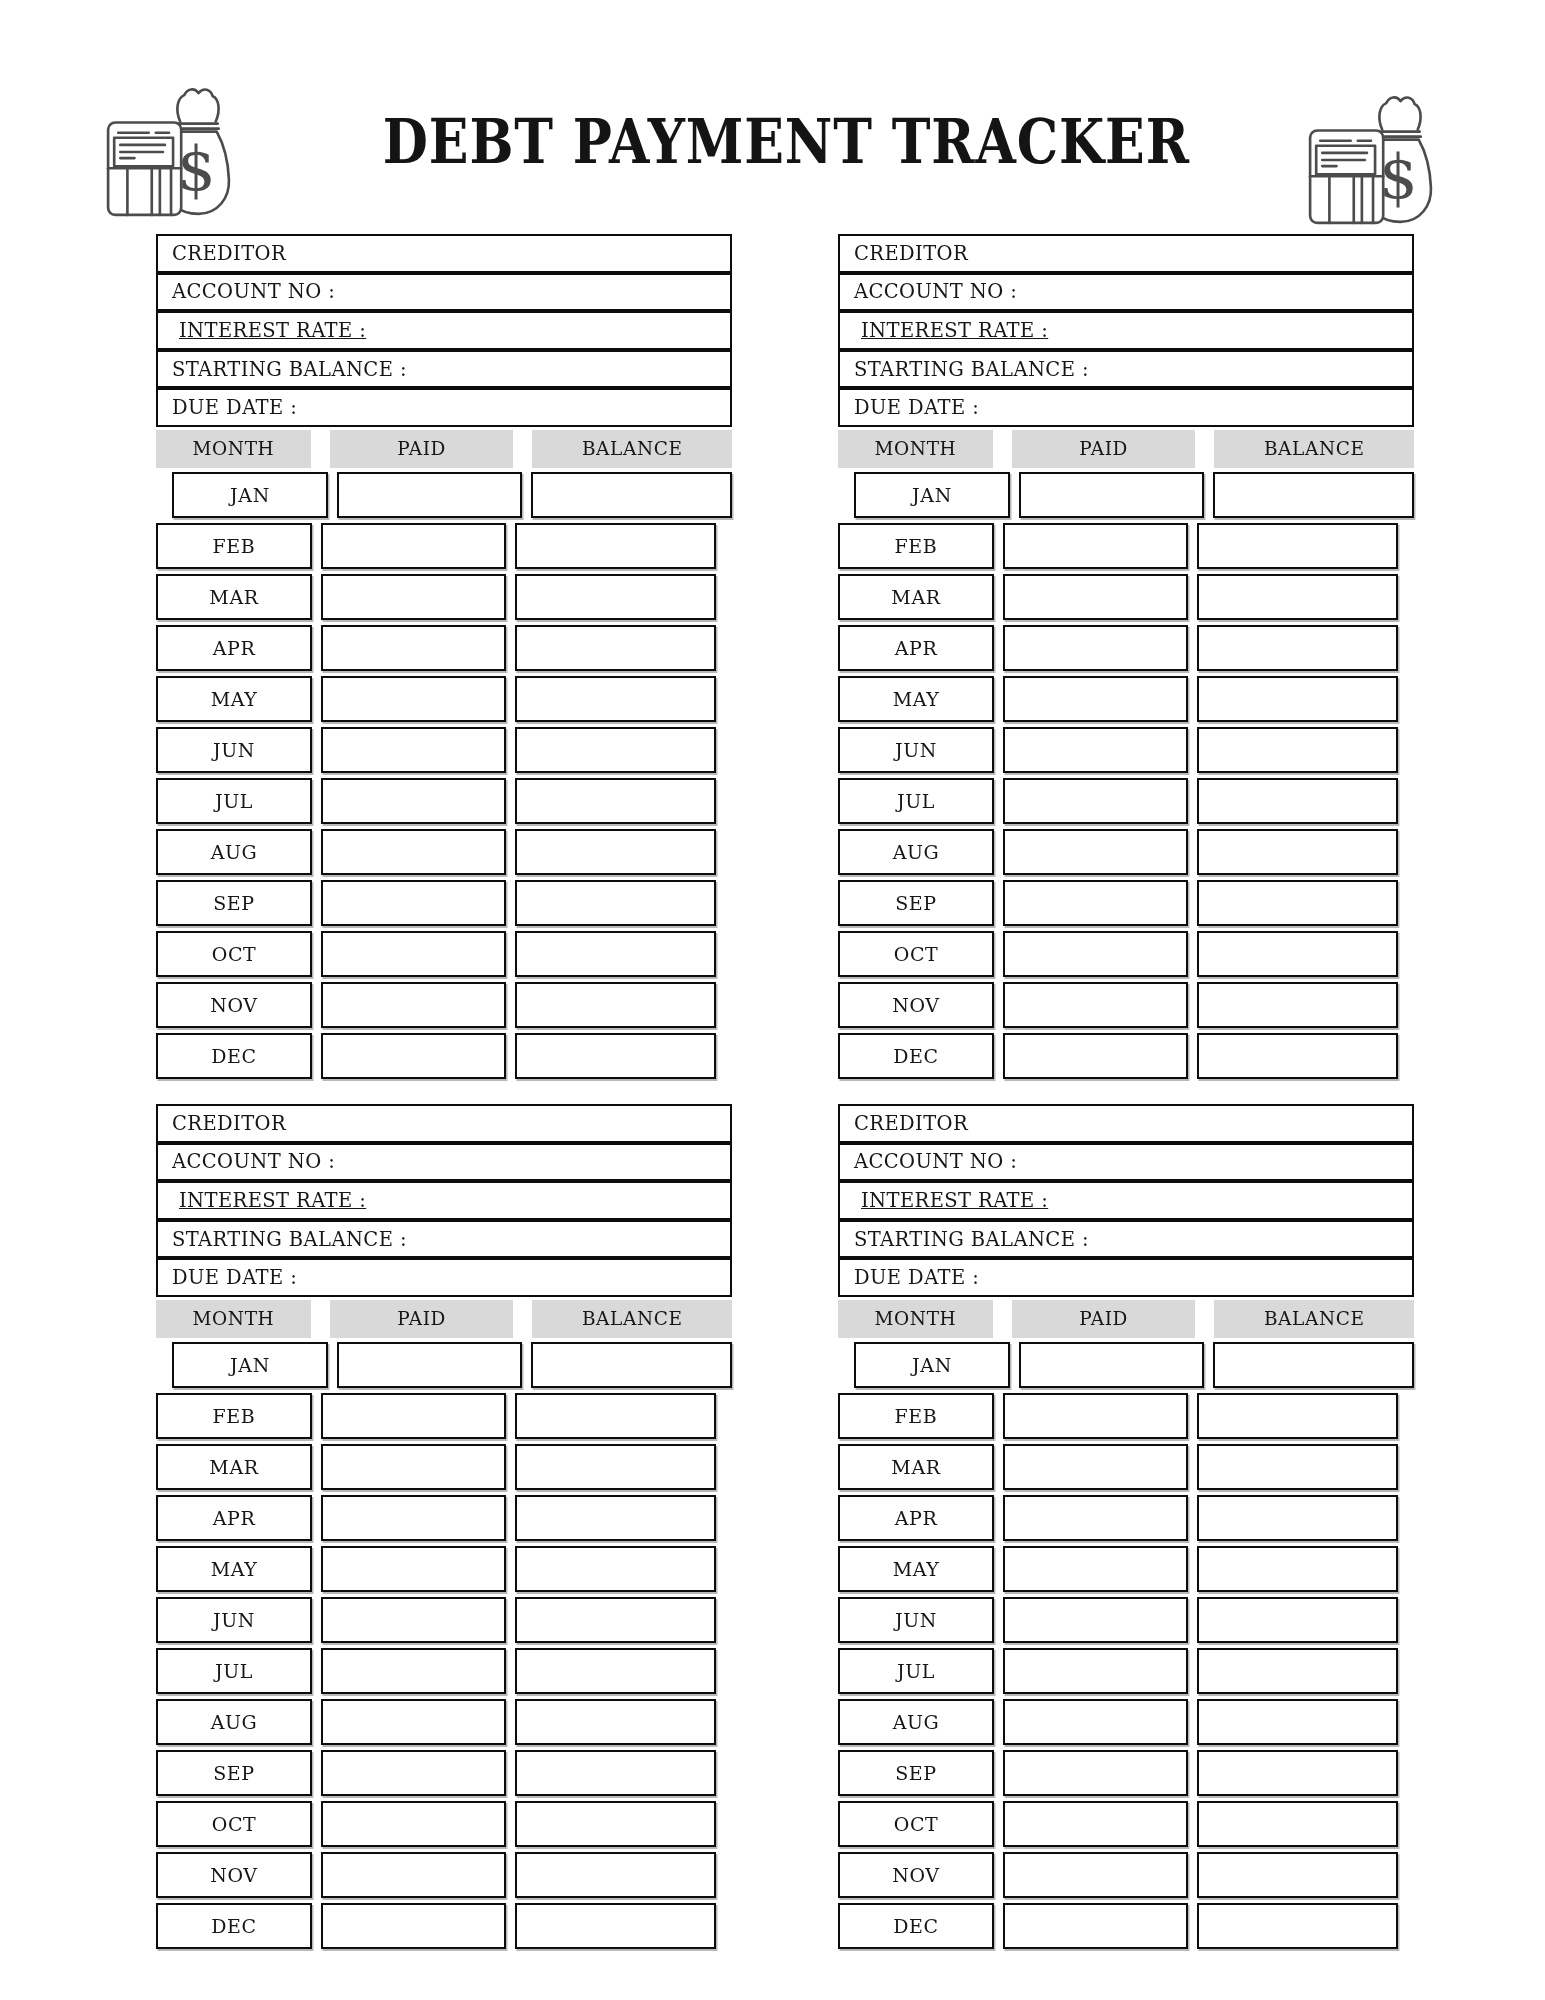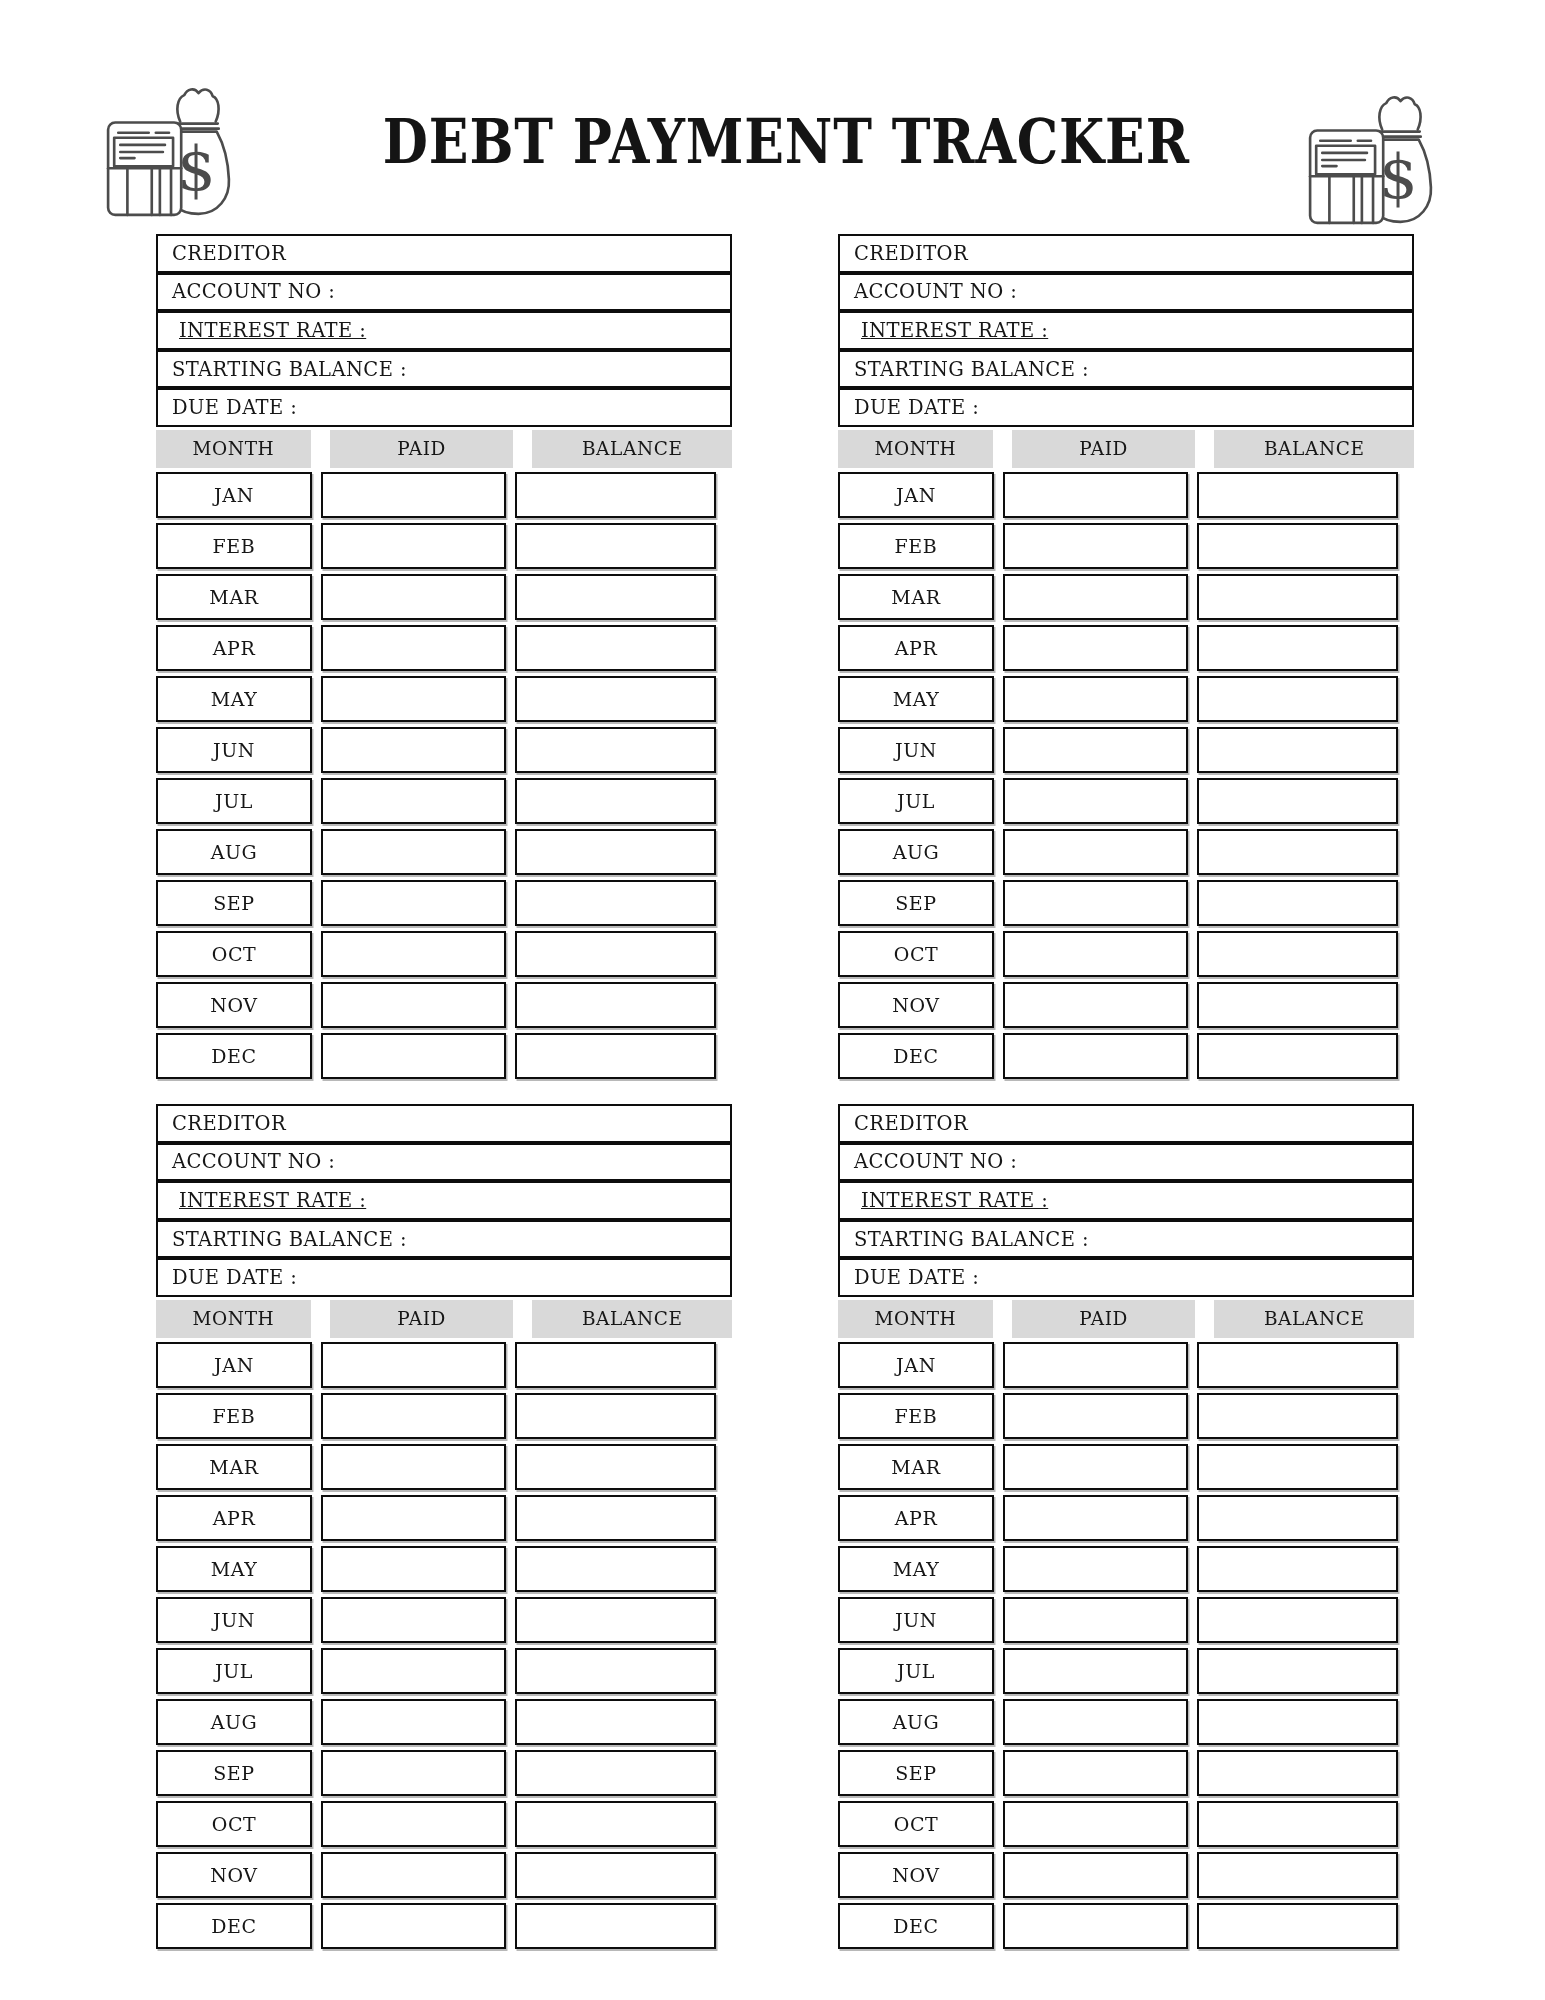--- a/index.html
+++ b/index.html
@@ -48,21 +48,21 @@
   .th{
     height:38px;background:var(--header-fill);
     display:flex;align-items:center;justify-content:center;
     font-size:18.5px;letter-spacing:.6px;
   }
   .col-month{width:156px;}
   .col-paid{width:185px;}
   .col-balance{width:201px;}
 
   .month-row{display:flex;gap:9px;margin-top:5px;}
-  .month-row.first{margin-top:4px;}
+  .month-row.first{margin-top:4px;justify-content:flex-end;}
   .cell{
     height:46px;border:2.5px solid var(--border-c);background:#fff;
     box-shadow:1.5px 2px 0 rgba(0,0,0,.28);
   }
   .month-cell{
     display:flex;align-items:center;justify-content:center;
     font-size:19px;letter-spacing:.6px;
   }
 </style>
 </head>

